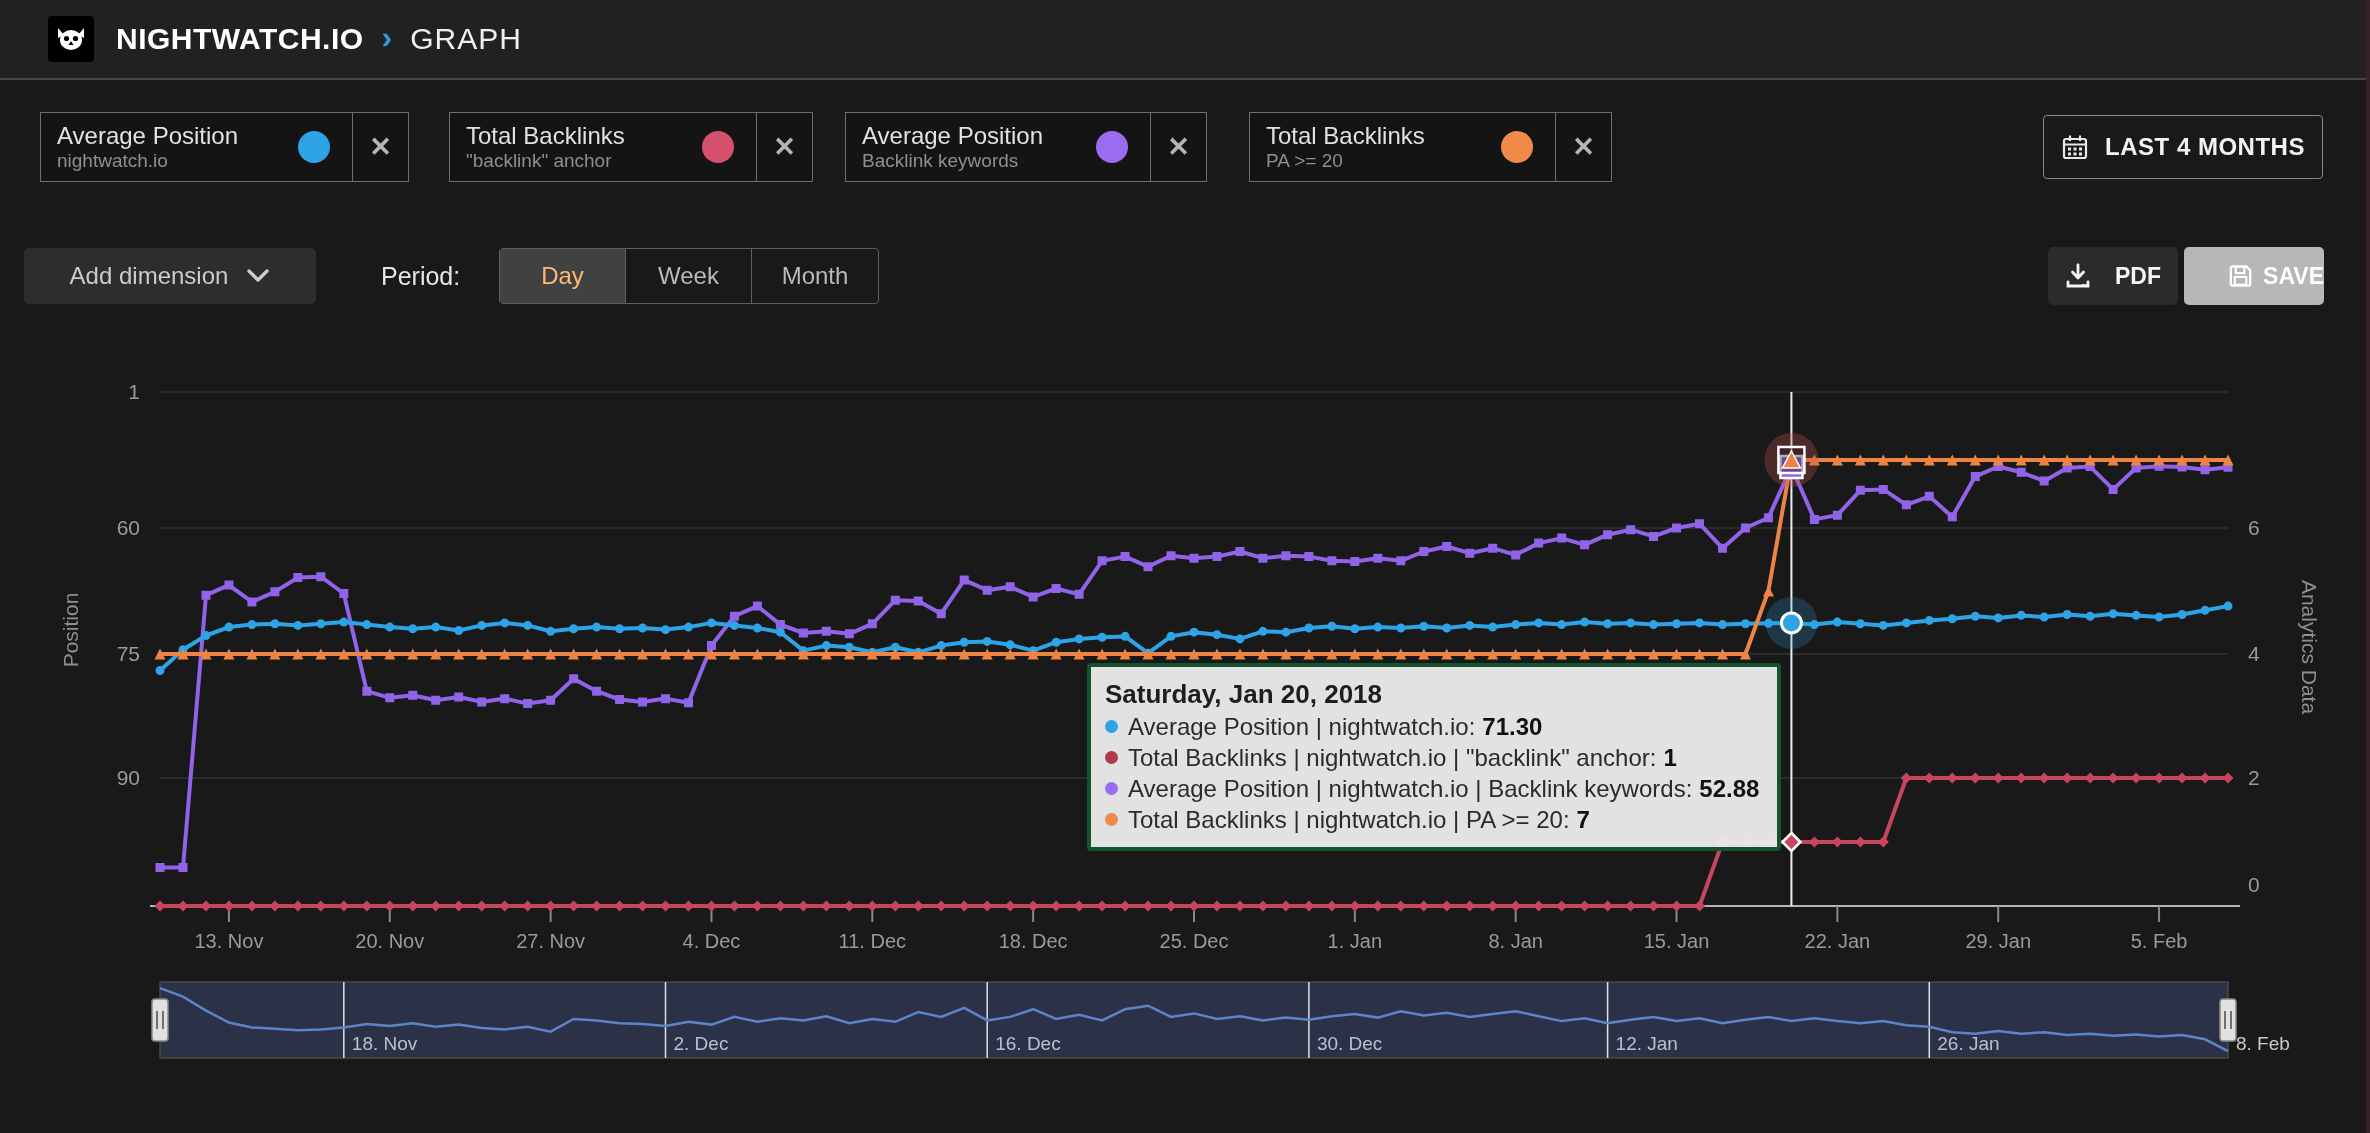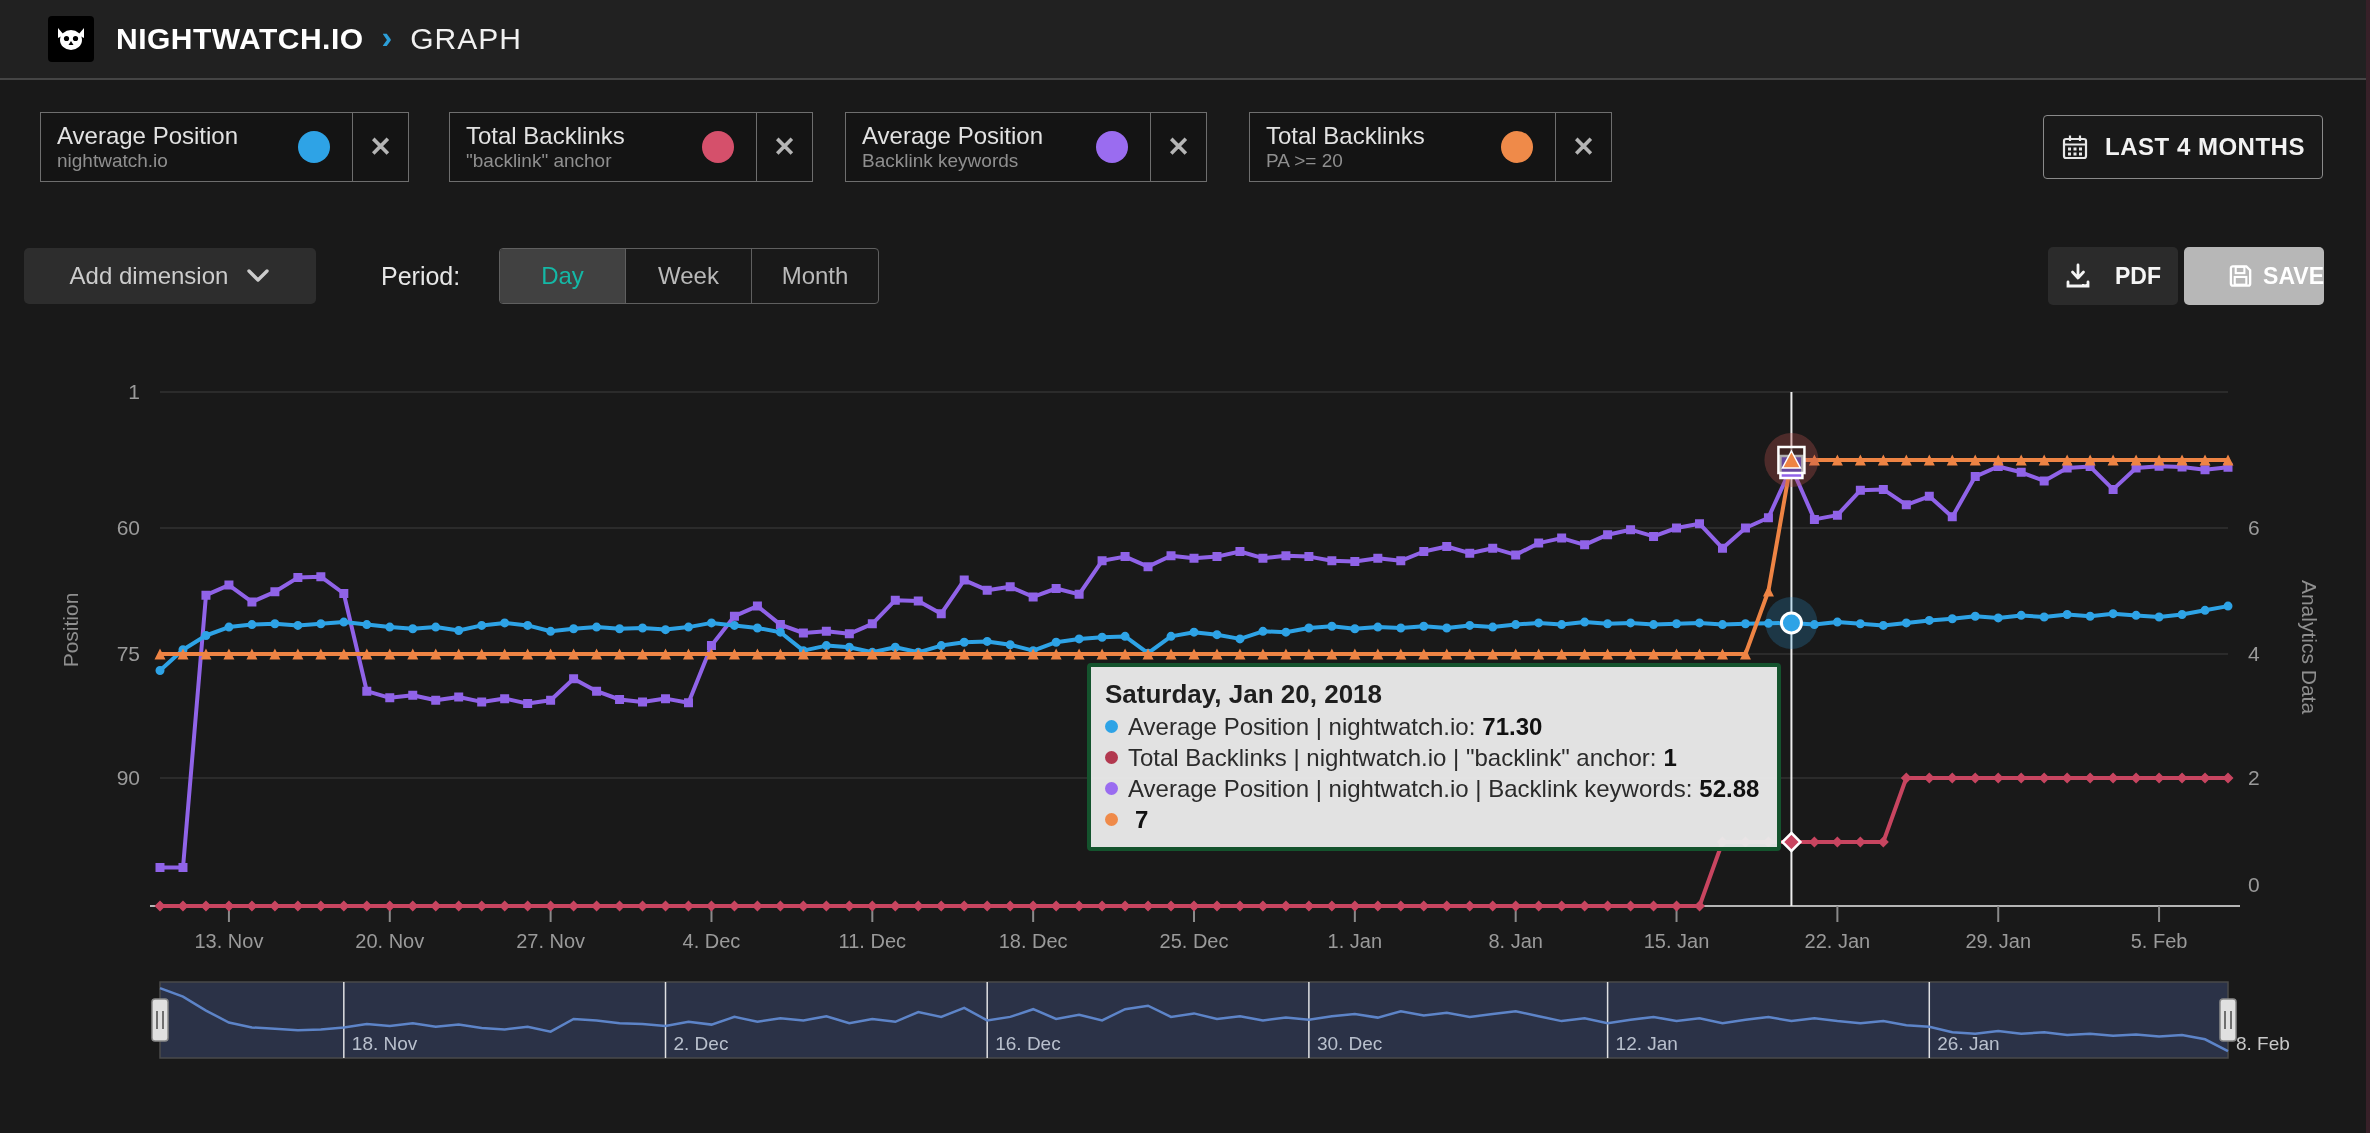--- a/index.html
+++ b/index.html
@@ -34,21 +34,21 @@
   .add-dim { position:absolute; top:248px; left:24px; width:292px; height:56px;
              background:#2d2d2d; border-radius:5px; display:flex; align-items:center;
              justify-content:center; gap:18px; color:#cccccc; font-size:24px; cursor:pointer; }
   .period-label { position:absolute; top:248px; left:381px; height:56px; line-height:56px;
                   color:#e6e6e6; font-size:25px; }
   .tabs { position:absolute; top:248px; left:499px; height:56px; display:flex;
           border:1px solid #5f5f5f; border-radius:4px; overflow:hidden; }
   .tab { width:126px; display:flex; align-items:center; justify-content:center;
          color:#b9b9b9; font-size:24px; border-right:1px solid #5f5f5f; cursor:pointer; }
   .tab:last-child { border-right:none; }
-  .tab.active { background:#414141; color:#14b8a6; }
+  .tab.active { background:#414141; color:#fdba74; }
 
   .pdf-btn { position:absolute; top:247px; left:2048px; width:130px; height:58px;
              background:#2b2b2b; border-radius:5px; display:flex; align-items:center;
              justify-content:center; gap:24px; color:#f5f5f5; font-size:23px; font-weight:700; cursor:pointer; }
   .save-btn { position:absolute; top:247px; left:2184px; width:140px; height:58px;
               background:#b7b7b7; border-radius:5px; display:flex; align-items:center;
               justify-content:flex-end; gap:10px; color:#ffffff; font-size:23px; font-weight:700; cursor:pointer;padding-left:44px; }
 
   #chart-svg { position:absolute; left:0; top:0; }
 
@@ -261,17 +261,18 @@
     <span>Total Backlinks | nightwatch.io | "backlink" anchor:</span>
     <span class="tt-val">1</span>
   </div>
   <div class="tt-row">
     <span class="tt-dot" style="background: rgb(154, 108, 240);"></span>
     <span>Average Position | nightwatch.io | Backlink keywords:</span>
     <span class="tt-val">52.88</span>
   </div>
   <div class="tt-row">
     <span class="tt-dot" style="background: rgb(239, 138, 73);"></span>
+    <span>Total Backlinks | nightwatch.io | PA &gt;= 20:</span>
     <span class="tt-val">7</span>
   </div>
 </div>
 
 <div class="edge-strip"></div>
 
 </body></html>

